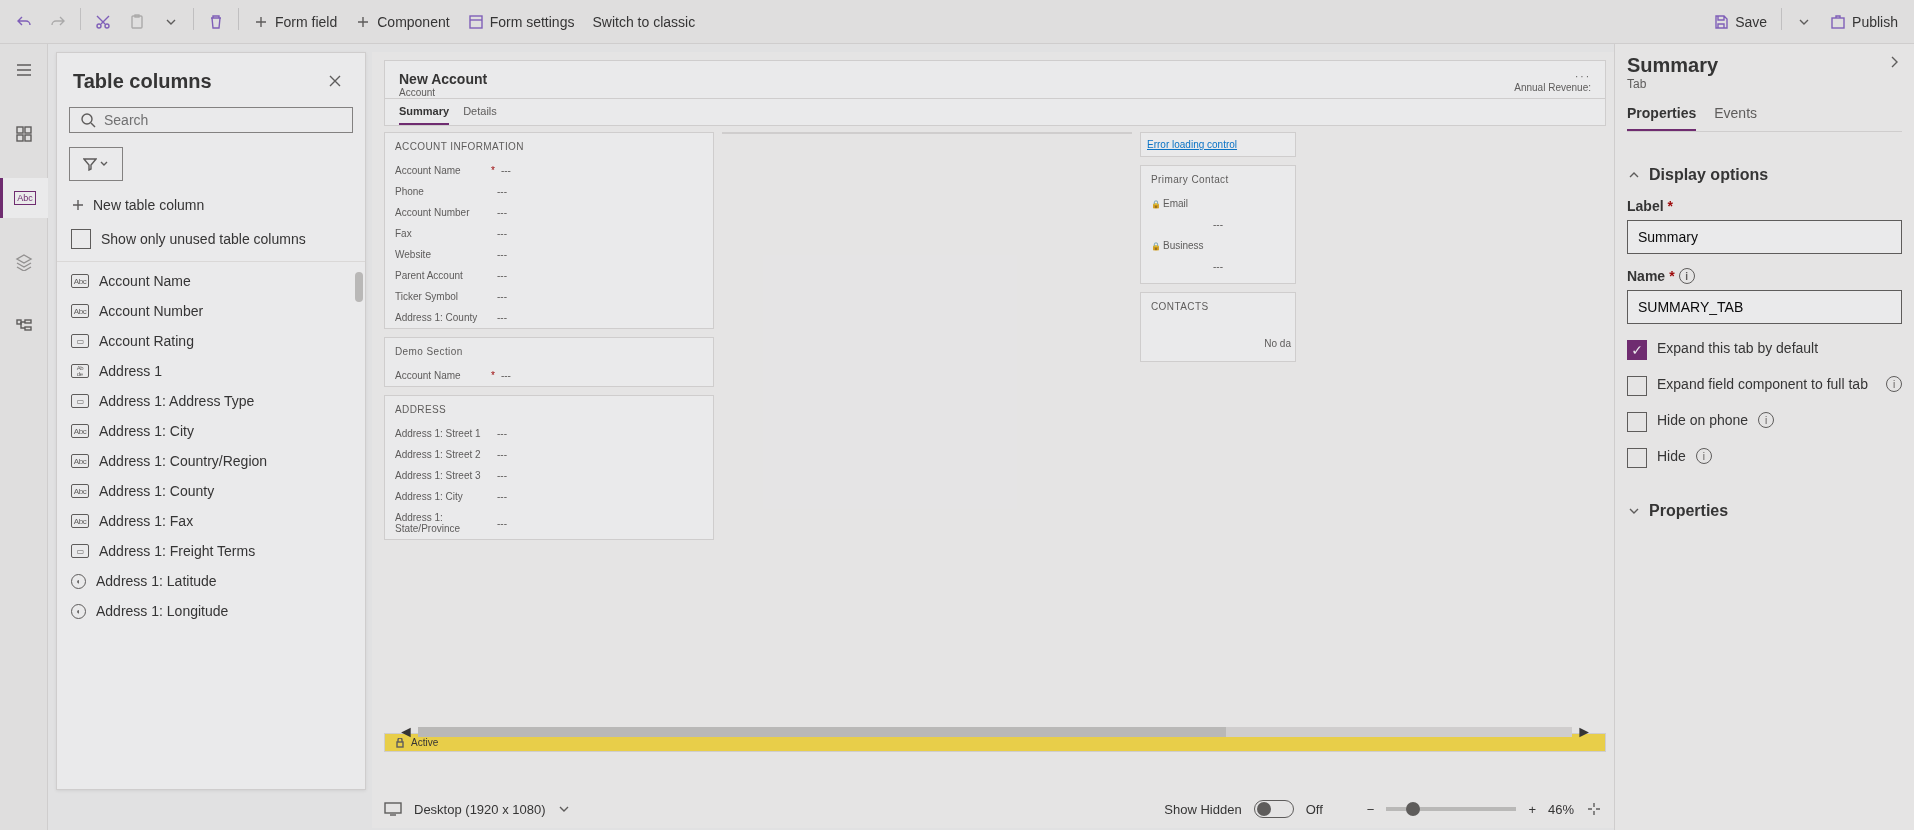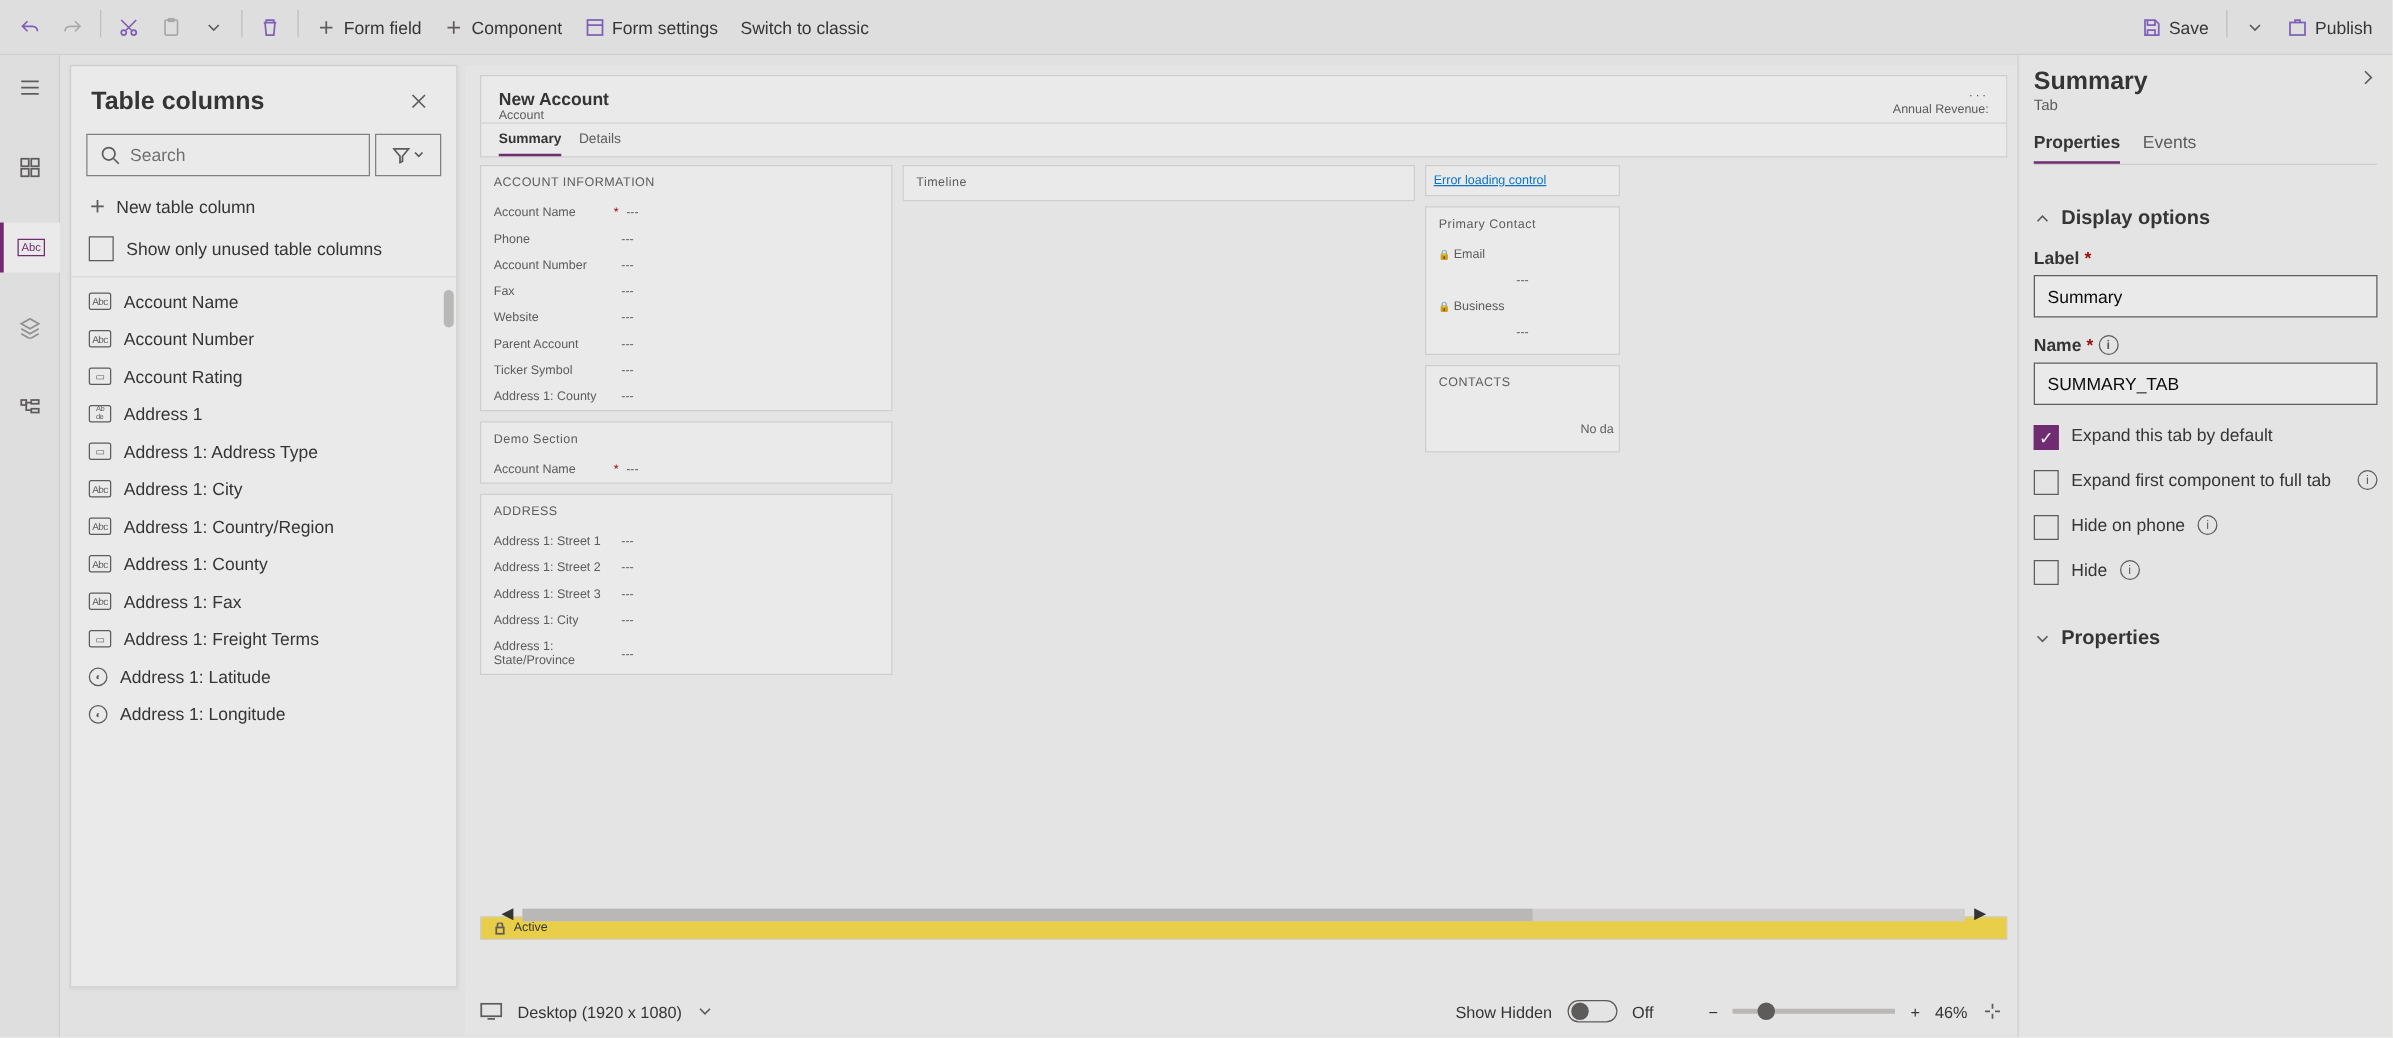--- a/index.html
+++ b/index.html
@@ -22,21 +22,21 @@
 .leftrail .rbtn { width:40px; height:40px; display:flex; align-items:center; justify-content:center; cursor:pointer; color:#605e5c; }
 .leftrail .rbtn.sel { border-left:3px solid #742774; background:#fff; width:48px; justify-content:center; }
 .leftrail .rbtn svg { width:18px; height:18px; }
 .leftrail .spacer2 { height:12px; }
 
 
 .panel-left { position:absolute; top:52px; left:56px; width:310px; bottom:40px; background:#fff; border:1px solid #e1dfdd; display:flex; flex-direction:column; box-shadow:0 1px 3px rgba(0,0,0,0.08);}
 .panel-left .hdr { display:flex; align-items:center; justify-content:space-between; padding:14px 16px 8px 16px; }
 .panel-left .hdr h2 { font-size:20px; font-weight:600; }
 .panel-left .closex { width:28px; height:28px; display:flex; align-items:center; justify-content:center; cursor:pointer;}
-.panel-left .searchrow { display:flex; gap:4px; padding:4px 12px 8px 12px;}
+.panel-left .searchrow { display:flex; gap:14px; padding:4px 12px 8px 12px;flex-direction:column;}
 .panel-left .search { flex:1; display:flex; align-items:center; gap:8px; border:1px solid #8a8886; padding:4px 10px; background:#fff; height:34px;}
 .panel-left .search input { border:none; outline:none; flex:1; font-size:14px; background:transparent;}
 .panel-left .filter { width:54px; height:34px; border:1px solid #8a8886; display:flex; align-items:center; justify-content:center; gap:2px; cursor:pointer; }
 .panel-left .newcol { display:flex; align-items:center; gap:8px; padding:8px 14px; font-size:14px; color:#323130; cursor:pointer;}
 .panel-left .chkrow { display:flex; align-items:center; gap:10px; padding:8px 14px 12px 14px; font-size:14px; border-bottom:1px solid #edebe9;}
 .panel-left .chkbox { width:20px; height:20px; border:1px solid #605e5c; background:#fff; display:inline-flex; align-items:center; justify-content:center;}
 .panel-left .list { flex:1; overflow-y:hidden; position:relative;}
 .panel-left .listinner { padding:4px 0; }
 .panel-left .li { display:flex; align-items:center; gap:10px; padding:7px 14px; font-size:14px; cursor:pointer;}
 .panel-left .li .tico { width:18px; height:14px; border:1px solid #605e5c; border-radius:2px; font-size:8px; display:flex; align-items:center; justify-content:center; color:#605e5c; letter-spacing:-0.5px;}
@@ -411,21 +411,20 @@
               <div class="f">
                 <span class="fl">Address 1: State/Province</span>
                 <span class="req"></span>
                 <span class="fv">---</span>
               </div>
             </div>
         </div>
       </div>
       <div class="col col2">
         <div class="card">
-          <div class="chdr">Timeline</div>
         </div>
       </div>
       <div class="col col3">
         <div class="card" style="padding:2px 0;">
           <a class="errlink">Error loading control</a>
         </div>
         <div class="card" style="padding-bottom:6px;">
           <div class="chdr">Primary Contact</div>
           <div class="f">
               <span class="fl lilock">Email</span>
@@ -526,21 +525,21 @@
           <span class="info">i</span>
         </label>
       <input type="text" value="SUMMARY_TAB" style="">
     </div>
     <div class="chkline">
       <span class="cb checked">✓</span>
       <span>Expand this tab by default</span>
     </div>
     <div class="chkline">
       <span class="cb"></span>
-      <span style="flex:1">Expand first component to full tab</span>
+      <span style="flex:1">Expand field component to full tab</span>
       <span class="info">i</span>
     </div>
     <div class="chkline">
       <span class="cb"></span>
       <span>Hide on phone</span>
       <span class="info">i</span>
     </div>
     <div class="chkline">
       <span class="cb"></span>
       <span>Hide</span>

